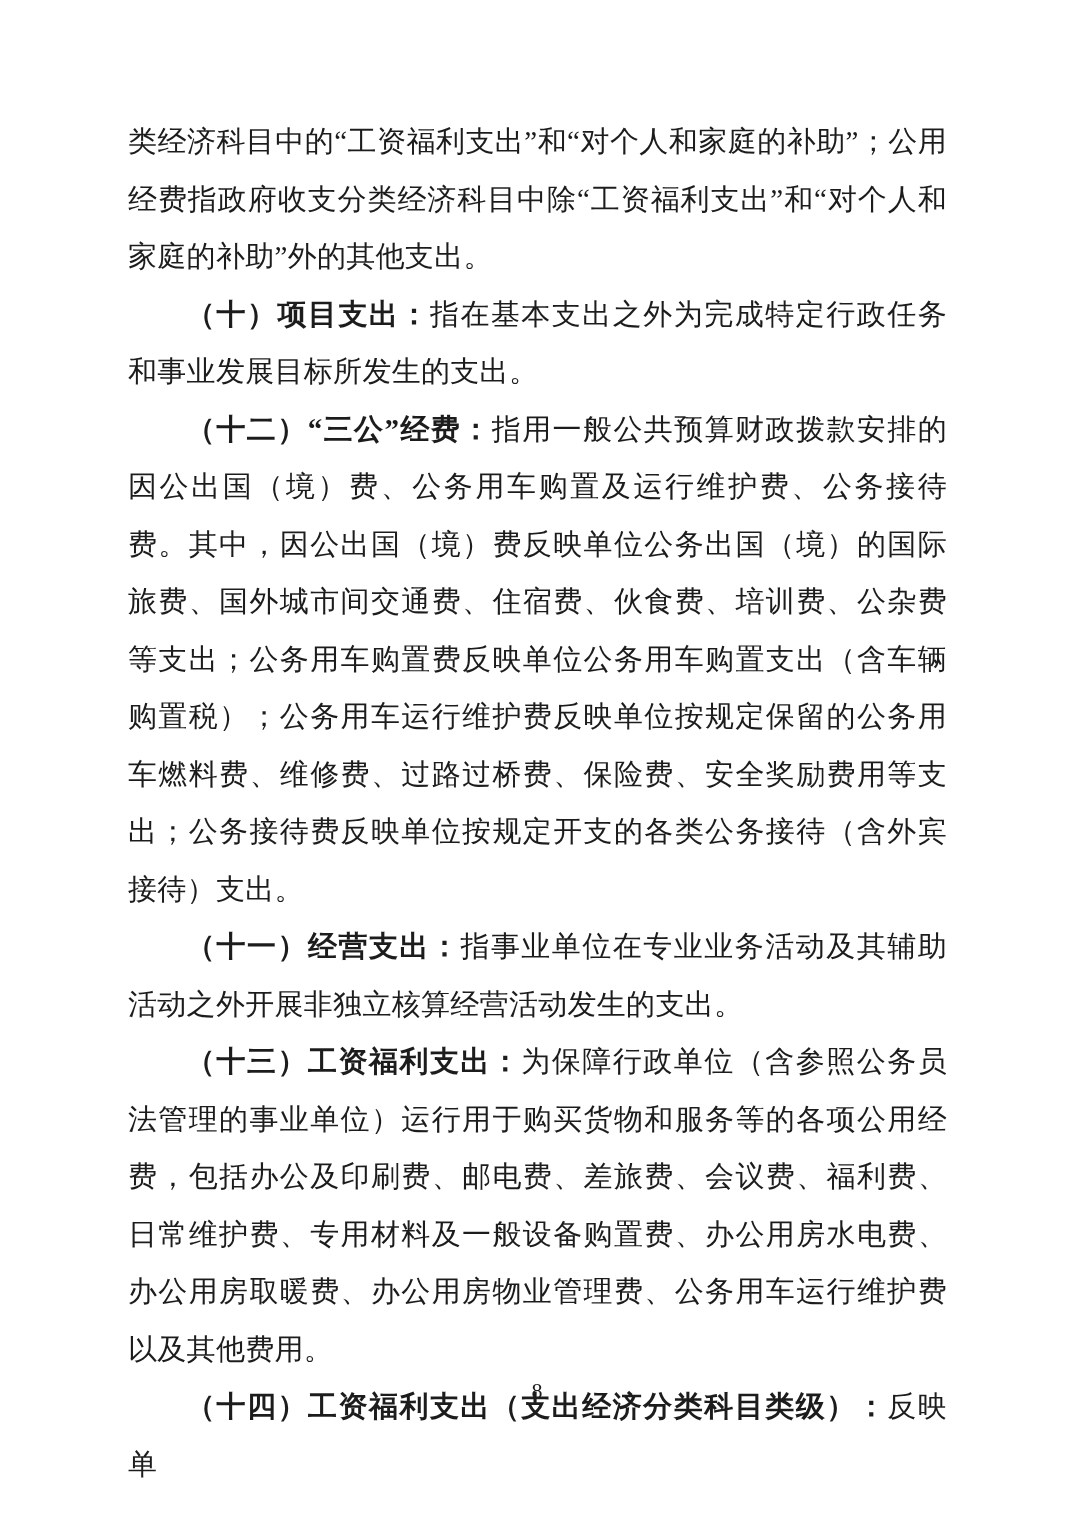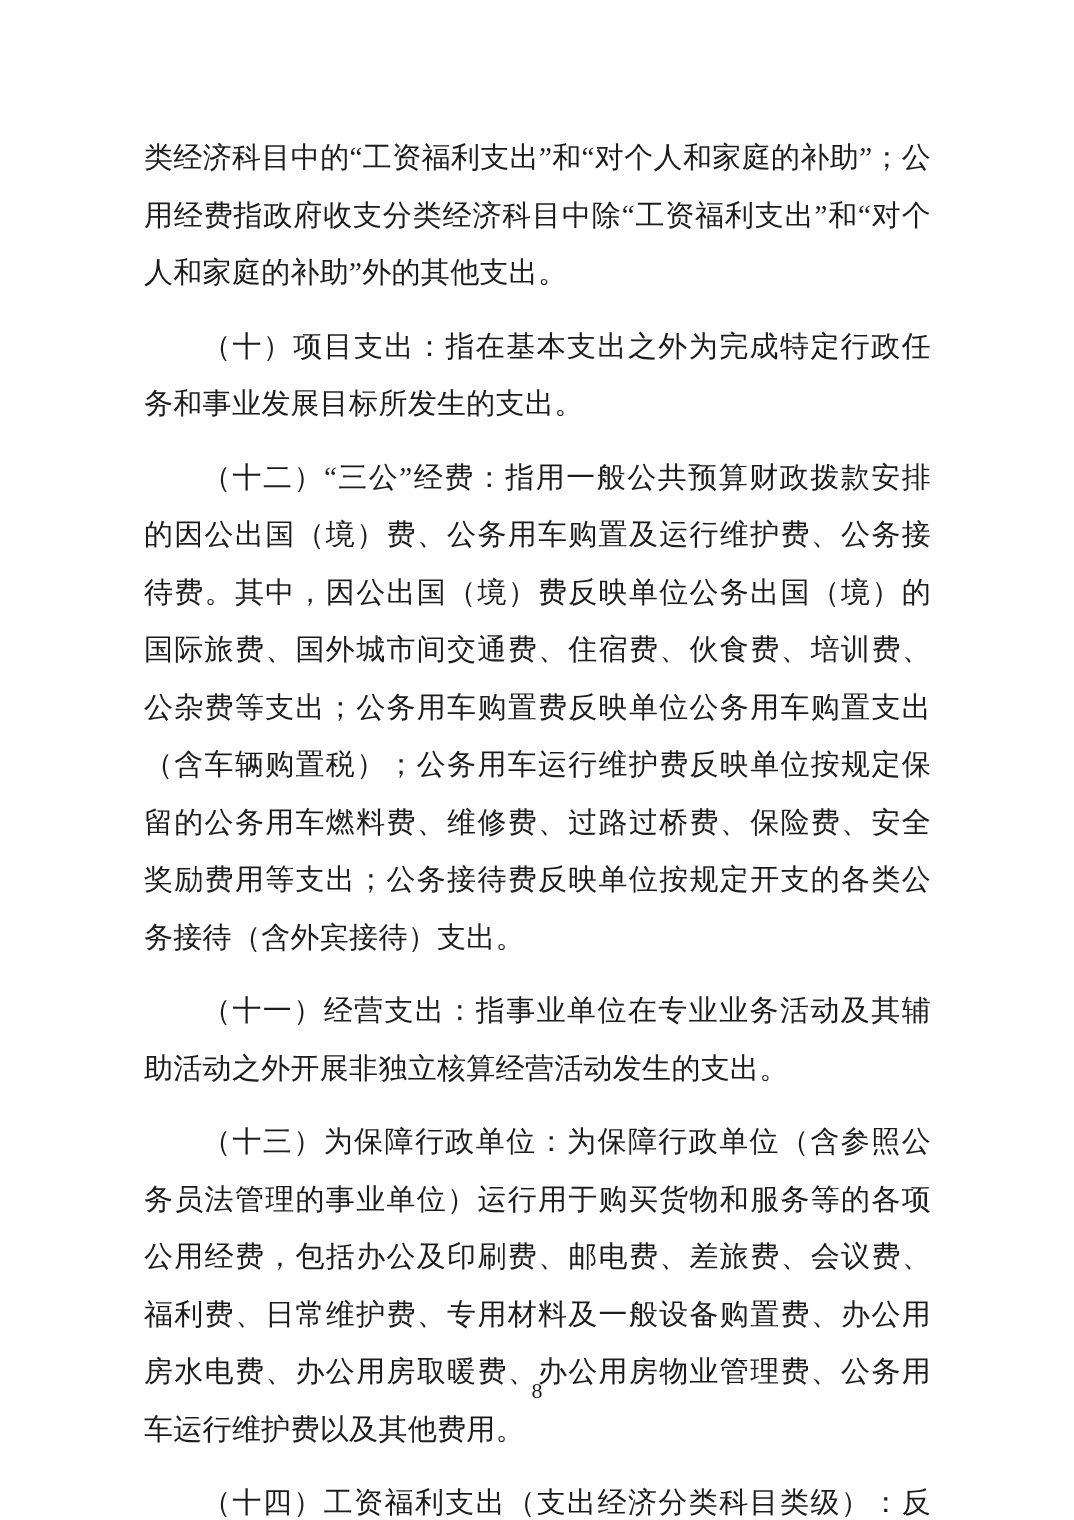--- a/index.html
+++ b/index.html
@@ -16,33 +16,33 @@
     font-family: "Liberation Serif", "DejaVu Serif", serif;
     color: #1c1c1c;
   }
   .content {
     position: absolute;
     left: 128px;
     top: 113px;
     width: 819px;
   }
   .para {
-    margin: 16px;
+    margin: 0;
     padding: 0;
     font-size: 29px;
     line-height: 57.5px;
     text-align: justify;
     letter-spacing: 0.3px;
     word-break: break-all;
   }
   .para.indent {
     text-indent: 2em;
   }
   .seg.bold {
-    font-weight: 400;
+    font-weight: 700;
   }
   .page-number {
     position: absolute;
     left: 0;
     top: 1376px;
     width: 100%;
     text-align: center;
     font-size: 22px;
     line-height: 30px;
     color: #1c1c1c;
@@ -50,17 +50,17 @@
 </style>
 </head>
 <body>
 
 <div class="page">
   <div class="content">
       <p class="para"><span class="seg">类经济科目中的“工资福利支出”和“对个人和家庭的补助”；公用经费指政府收支分类经济科目中除“工资福利支出”和“对个人和家庭的补助”外的其他支出。</span></p>
       <p class="para indent"><span class="seg bold">（十）项目支出：</span><span class="seg">指在基本支出之外为完成特定行政任务和事业发展目标所发生的支出。</span></p>
       <p class="para indent"><span class="seg bold">（十二）“三公”经费：</span><span class="seg">指用一般公共预算财政拨款安排的因公出国（境）费、公务用车购置及运行维护费、公务接待费。其中，因公出国（境）费反映单位公务出国（境）的国际旅费、国外城市间交通费、住宿费、伙食费、培训费、公杂费等支出；公务用车购置费反映单位公务用车购置支出（含车辆购置税）；公务用车运行维护费反映单位按规定保留的公务用车燃料费、维修费、过路过桥费、保险费、安全奖励费用等支出；公务接待费反映单位按规定开支的各类公务接待（含外宾接待）支出。</span></p>
       <p class="para indent"><span class="seg bold">（十一）经营支出：</span><span class="seg">指事业单位在专业业务活动及其辅助活动之外开展非独立核算经营活动发生的支出。</span></p>
-      <p class="para indent"><span class="seg bold">（十三）为保障行政单位：</span><span class="seg">为保障行政单位（含参照公务员法管理的事业单位）运行用于购买货物和服务等的各项公用经费，包括办公及印刷费、邮电费、差旅费、会议费、福利费、日常维护费、专用材料及一般设备购置费、办公用房水电费、办公用房取暖费、办公用房物业管理费、公务用车运行维护费以及其他费用。</span></p>
+      <p class="para indent"><span class="seg bold">（十三）工资福利支出：</span><span class="seg">为保障行政单位（含参照公务员法管理的事业单位）运行用于购买货物和服务等的各项公用经费，包括办公及印刷费、邮电费、差旅费、会议费、福利费、日常维护费、专用材料及一般设备购置费、办公用房水电费、办公用房取暖费、办公用房物业管理费、公务用车运行维护费以及其他费用。</span></p>
       <p class="para indent"><span class="seg bold">（十四）工资福利支出（支出经济分类科目类级）：</span><span class="seg">反映单</span></p>
     </div>
   <div class="page-number">8</div>
 </div>
 
 </body></html>

